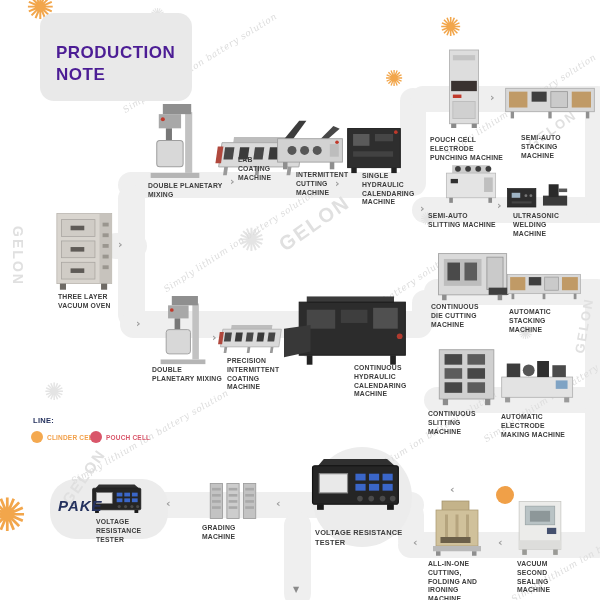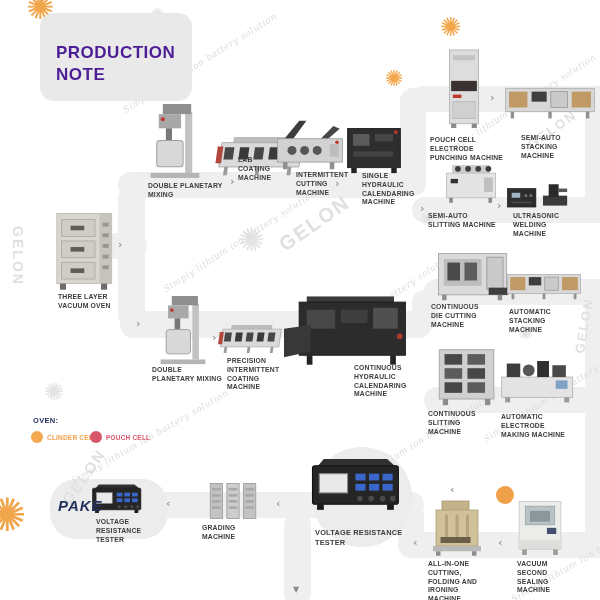--- a/index.html
+++ b/index.html
@@ -407,21 +407,21 @@
     </svg>
   <div class="mlabel" style="left:428px;top:410px;width:62px;">CONTINUOUS
 SLITTING MACHINE</div>
 
   <svg class="mimg" style="left:500px;top:354px;width:76px;height:52px;">
       <use href="#m-electrode"></use>
     </svg>
   <div class="mlabel" style="left:501px;top:413px;width:76px;">AUTOMATIC ELECTRODE
 MAKING MACHINE</div>
 
-  <div class="note-label" style="left:33px;top:416px;">OVEN:</div>
+  <div class="note-label" style="left:33px;top:416px;">LINE:</div>
   <div class="legend-dot cylinder" style="left:31px;top:431px;width:12px;height:12px;"></div>
   <div class="legend-text cylinder" style="left:47px;top:434px;">CLINDER CELL</div>
   <div class="legend-dot pouch" style="left:90px;top:431px;width:12px;height:12px;"></div>
   <div class="legend-text pouch" style="left:106px;top:434px;">POUCH CELL</div>
 
   <div class="pack-label" style="left:58px;top:497px;font-style:italic;">PAKE</div>
   <div class="arr" style="left:102px;top:500px;">‹</div>
 
   <svg class="mimg" style="left:90px;top:481px;width:54px;height:36px;">
       <use href="#m-tester"></use>

